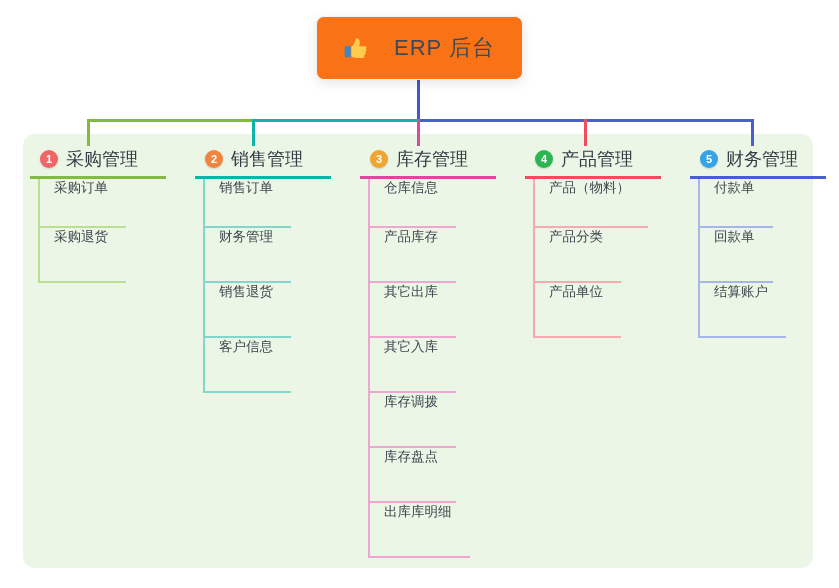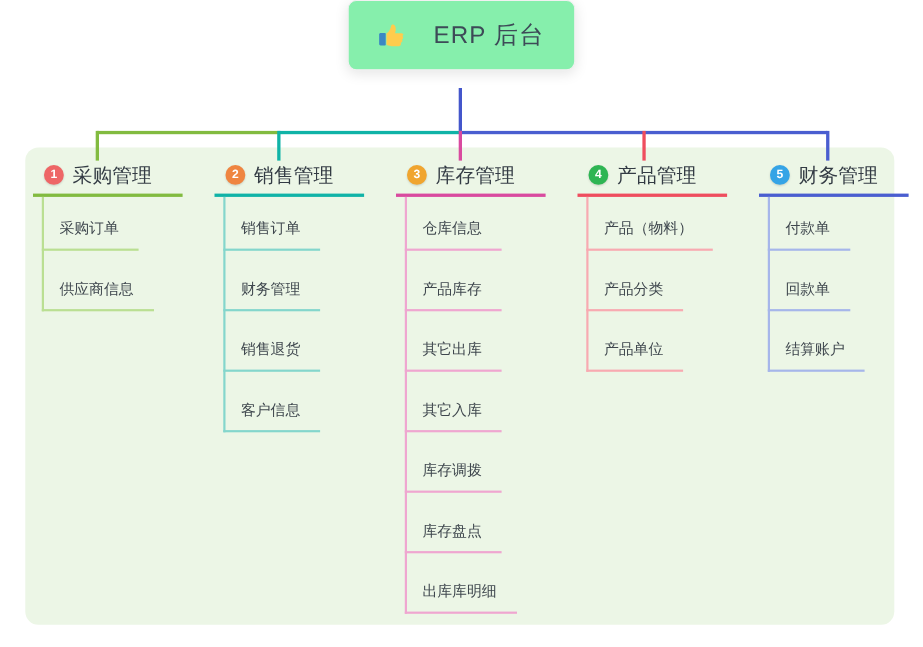--- a/index.html
+++ b/index.html
@@ -6,22 +6,22 @@
   .canvas{
     position:relative;width:839px;height:588px;background:#ffffff;overflow:hidden;
     font-family:"Liberation Sans","DejaVu Sans",sans-serif;
   }
   .panel{
     position:absolute;left:23px;top:134px;width:790px;height:434px;
     background:#ecf6e6;border-radius:12px;
   }
   
   .root-node{
-    position:absolute;left:316px;top:0;width:207px;height:64px;
-    background:#86efac;border:1px solid #f1f1f1;border-radius:8px;
+    position:absolute;left:316px;top:16px;width:207px;height:64px;
+    background:#f97316;border:1px solid #f1f1f1;border-radius:8px;
     box-shadow:0 3px 12px rgba(0,0,0,.10);
     display:flex;align-items:center;justify-content:center;gap:26px;
     box-sizing:border-box;z-index:3;
   }
   .root-label{font-size:22px;color:#3d4a57;letter-spacing:1px;}
   .thumb{display:flex;align-items:center;}
   
   .vline,.hline{position:absolute;z-index:1;}
   
   .branch{position:absolute;top:146px;z-index:2;}
@@ -37,21 +37,21 @@
     box-shadow:0 1px 2px rgba(0,0,0,.15);
   }
   .branch-label{font-size:18px;color:#333b44;white-space:nowrap;}
   .children{
     list-style:none;margin:0 0 0 8px;padding:0;position:relative;width:max-content;
   }
   .children::before{
     content:"";position:absolute;left:0;top:0;bottom:0;width:2px;background:var(--pale);
   }
   .child{
-    height:55px;box-sizing:border-box;display:flex;align-items:flex-end;
+    height:55px;box-sizing:border-box;display:flex;align-items:flex-start;
     width:max-content;border-bottom:2px solid var(--pale);
     padding:0 18px 9px 16px;
   }
   .child:first-child{height:49px;}
   .child-label{font-size:13.5px;color:#3f474e;white-space:nowrap;}
 </style>
 </head>
 <body>
 
 <div class="canvas">
@@ -83,21 +83,21 @@
       <div class="branch" style="left: 30px; --main: #82bb40; --pale: #badf92; --badge: #ee6666;">
         <div class="branch-header">
           <span class="badge">1</span>
           <span class="branch-label">采购管理</span>
         </div>
         <ul class="children">
           <li class="child">
             <span class="child-label">采购订单</span>
           </li>
           <li class="child">
-            <span class="child-label">供应商信息</span>
+            <span class="child-label">采购退货</span>
           </li>
         </ul>
       </div>
       <div class="branch" style="left: 195px; --main: #10b3a7; --pale: #84d6cc; --badge: #ef8540;">
         <div class="branch-header">
           <span class="badge">2</span>
           <span class="branch-label">销售管理</span>
         </div>
         <ul class="children">
           <li class="child">

